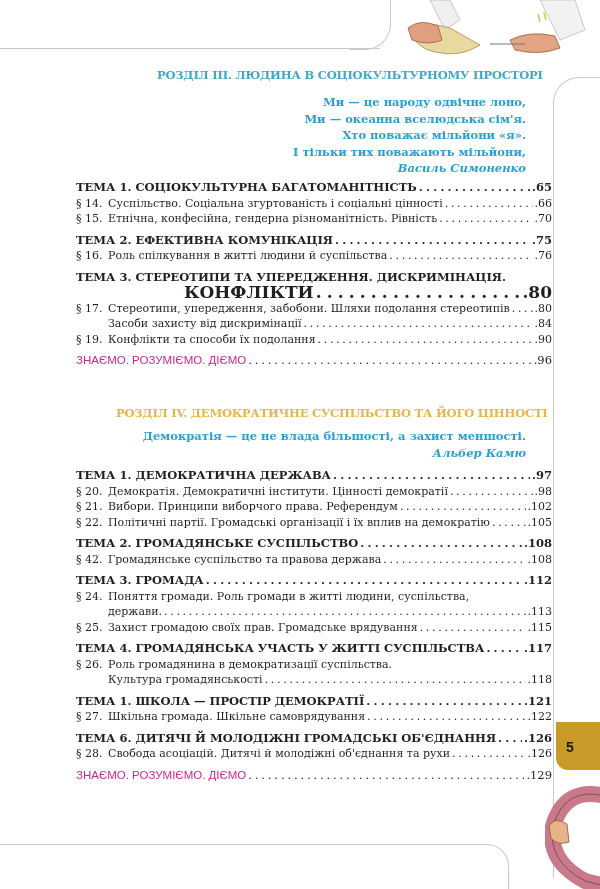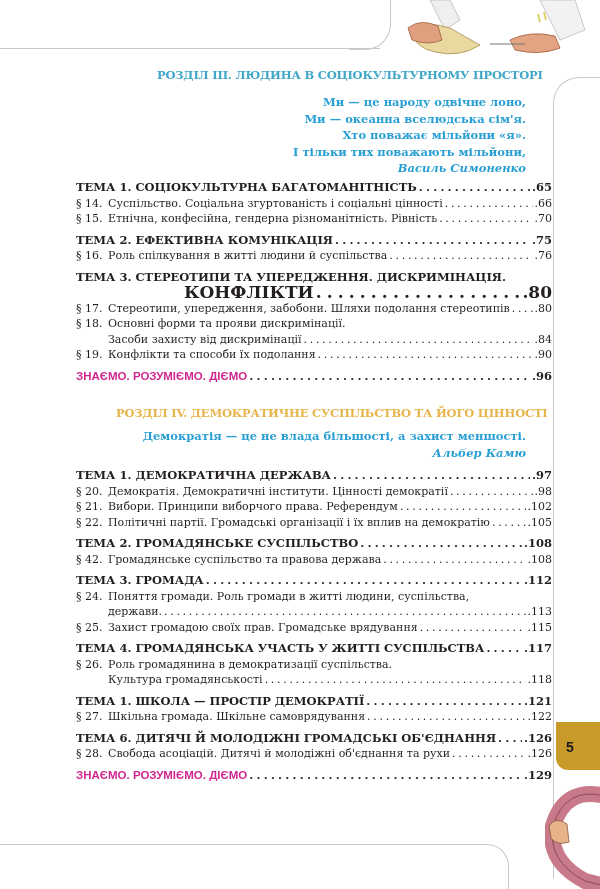--- a/index.html
+++ b/index.html
@@ -67,21 +67,21 @@
     .row.tema { font-weight: bold; font-size: 11.5px; }
     .row .num { width: 32px; flex: none; }
     .row .txt { flex: none; }
     .row .dots {
       flex: 1 1 auto; overflow: hidden; margin: 0 2px; letter-spacing: 2.1px; color: #231f20;
     }
     .row .dots::after { content: ". . . . . . . . . . . . . . . . . . . . . . . . . . . . . . . . . . . . . . . . . . . . . . . . . . . . . . . . . . . . . . . . . . . . . . . . . . . . . . . . . . . . . . . . . . . . . . . . . . . . . . . . . . . . . . . . . . . . . . . . . . . . . . . . . . . . . . ."; letter-spacing: -0.4px; }
     .row .pg { flex: none; text-align: right; }
     .row.cont .pad { width: 32px; flex: none; }
     .row.tema-cont { padding-left: 108px; font-weight: bold; font-size: 17px; }
-    .row.magenta { font-family: "Liberation Sans", sans-serif; color: #d0268f; font-size: 11.5px; font-weight: bold; }
+    .row.magenta { font-family: "Liberation Sans", sans-serif; color: #d0268f; font-size: 11.5px; }
     .row.magenta .dots, .row.magenta .pg { color: #231f20; font-family: "DejaVu Serif", serif; }
     .gap { height: 6px; }
   </style>
 </head>
 <body>
 
 <div class="top-rule"></div>
 <div class="top-curve"></div>
 <div class="right-frame"></div>
 <div class="bottom-rule"></div>
@@ -152,24 +152,20 @@
     <span class="txt">КОНФЛІКТИ</span>
       <span class="dots"></span>
       <span class="pg">.80</span>
   </div>
   <div class="row">
     <span class="num">§ 17.</span>
       <span class="txt">Стереотипи, упередження, забобони. Шляхи подолання стереотипів</span>
       <span class="dots"></span>
       <span class="pg">.80</span>
   </div>
-  <div class="row">
-    <span class="num">§ 18.</span>
-      <span class="txt">Основні форми та прояви дискримінації.</span>
-  </div>
   <div class="row cont">
     <span class="pad"></span>
       <span class="txt">Засоби захисту від дискримінації</span>
       <span class="dots"></span>
       <span class="pg">.84</span>
   </div>
   <div class="row">
     <span class="num">§ 19.</span>
       <span class="txt">Конфлікти та способи їх подолання</span>
       <span class="dots"></span>

